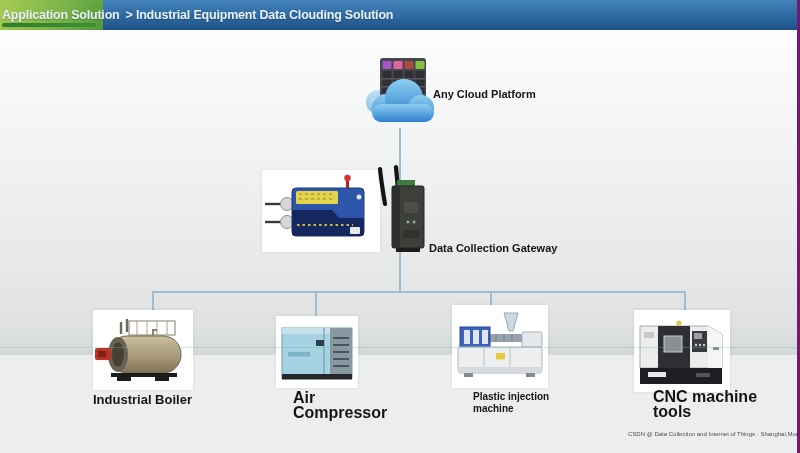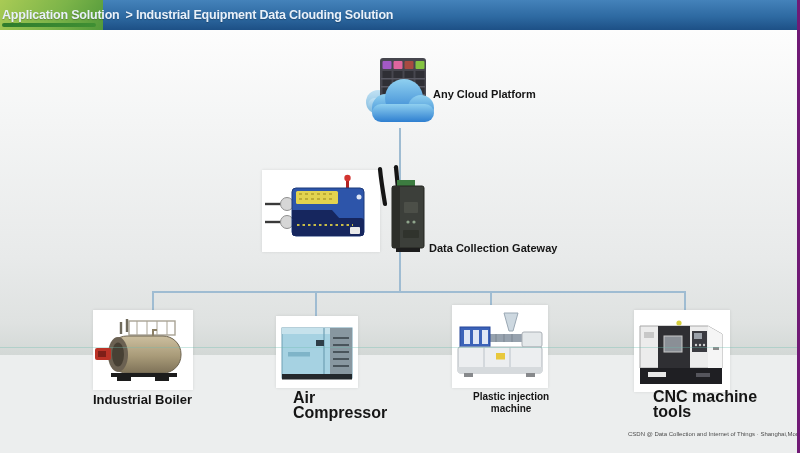--- a/index.html
+++ b/index.html
@@ -41,21 +41,21 @@
   .line { position:absolute; background:#9fbcd2; }
   .card {
     position:absolute; background:#ffffff;
     box-shadow:0 0 3px rgba(0,0,0,0.10);
   }
   .lbl { position:absolute; color:#151515; font-weight:700; white-space:pre-line; }
   .lbl-cloud   { left:433px; top:58px;  font-size:11px; }
   .lbl-gateway { left:429px; top:168px; font-size:11px;margin-top:44px; }
   .lbl-boiler  { left:93px;  top:362px; width:100px; text-align:left; font-size:13px; }
   .lbl-air     { left:293px; top:360px; font-size:16px; line-height:15px; }
-  .lbl-inj     { left:473px; top:361px; font-size:10px; line-height:12px; font-weight:600;text-align:center; }
+  .lbl-inj     { left:473px; top:361px; font-size:10px; line-height:12px; font-weight:600; }
   .lbl-cnc     { left:653px; top:359px; font-size:16px; line-height:15px; }
   .watermark {
     position:absolute; left:628px; top:401px; width:170px;
     font-size:6px; color:#4c4c4c; letter-spacing:0; white-space:nowrap;
   }
   svg { display:block; }
   .abs { position:absolute; }
 </style>
 </head>
 <body>

